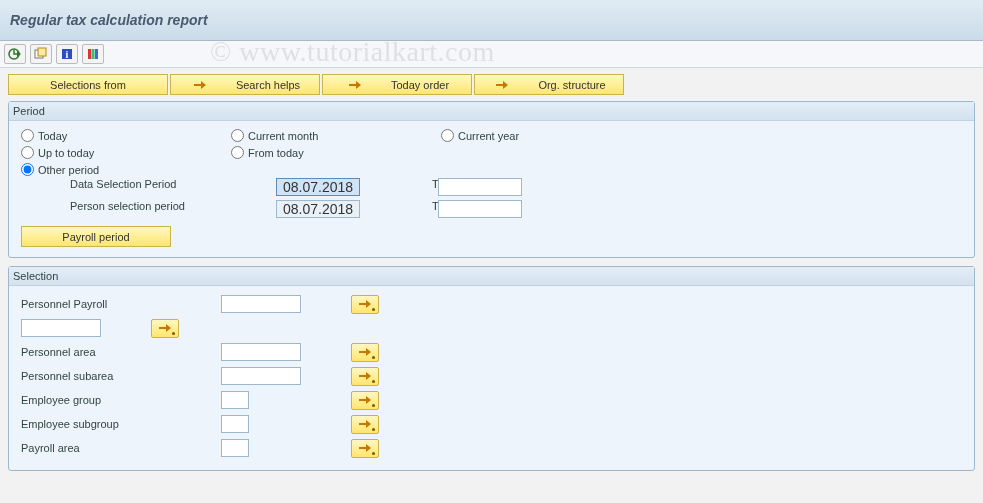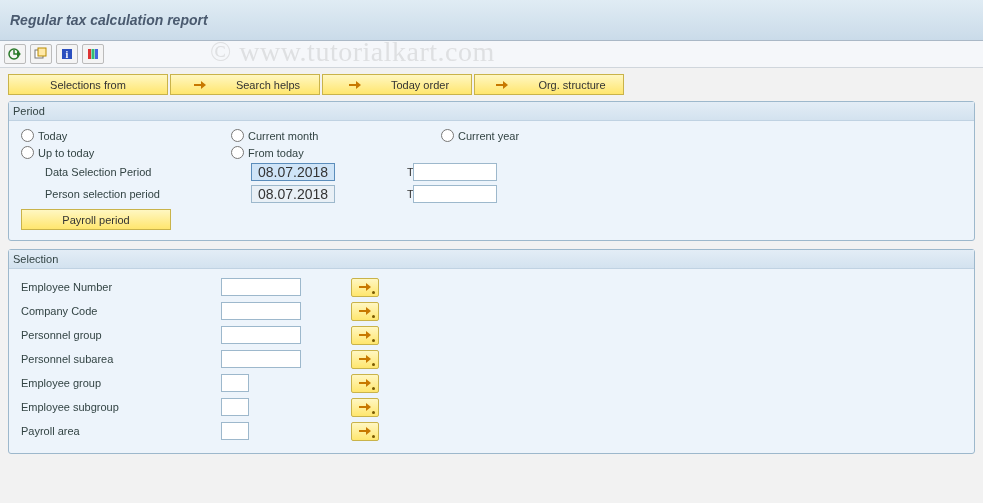--- a/index.html
+++ b/index.html
@@ -77,21 +77,21 @@
     padding: 3px 4px;
     font-size: 11px;
     color: #344;
   }
   .panel-body { padding: 6px 12px 10px 12px; }
   .radio-row { display:flex; gap:80px; padding: 2px 0; }
   .radio-item { display:flex; align-items:flex-end; gap:4px; min-width: 130px; }
   .radio-item input { margin:0; }
   .radio-item label { color:#344; }
   .period-sub { margin-left: 24px; }
-  .field-row { display:flex; align-items:center; height:22px; }
+  .field-row { display:flex; align-items:flex-start; height:22px;margin-left:25px; }
   .lbl { width: 200px; color:#344; }
   .inp {
     border: 1px solid #9db8cc;
     background: #fff;
     height: 18px;
     padding: 0 3px;
     font-size: 14px;
     color: #333;
   }
   .inp[readonly] { background: #e9f0f6; }
@@ -217,20 +217,26 @@
       <div class="radio-row">
         <div class="radio-item">
           <input type="radio" name="period" style="">
           <label>Up to today</label>
         </div>
         <div class="radio-item">
           <input type="radio" name="period" style="">
           <label>From today</label>
         </div>
       </div>
+      <div class="radio-row">
+        <div class="radio-item">
+          <input type="radio" name="period" checked="" style="">
+          <label>Other period</label>
+        </div>
+      </div>
       <div class="period-sub">
         <div class="field-row">
           <span class="lbl">Data Selection Period</span>
           <span class="col-date">
             <input class="inp inp-date selected" readonly="" value="08.07.2018" style="">
           </span>
           <span class="col-to">To</span>
           <span class="col-to2">
             <input class="inp inp-date" value="" style="">
           </span>
@@ -251,41 +257,40 @@
           <span>Payroll period</span>
         </button>
       </div>
     </div>
   </div>
 
   <div class="panel">
     <div class="panel-header">Selection</div>
     <div class="panel-body" id="selection-body">
         <div class="sel-row">
-          <span class="sel-lbl">Employee Number</span>
+          <span class="sel-lbl">Personnel Payroll</span>
           <span style="width: 100px;"><input class="inp inp-std" style=""></span>
           <button class="more-btn">
             <svg width="12" height="10" viewBox="0 0 12 10">
               <path d="M0 4 H7 V1 L12 5 L7 9 V6 H0 Z" fill="#c77800"></path>
             </svg>
             <span class="dot"></span>
           </button>
         </div>
         <div class="sel-row">
-          <span class="sel-lbl">Company Code</span>
           <span style="width: 100px;"><input class="inp inp-std" style=""></span>
           <button class="more-btn">
             <svg width="12" height="10" viewBox="0 0 12 10">
               <path d="M0 4 H7 V1 L12 5 L7 9 V6 H0 Z" fill="#c77800"></path>
             </svg>
             <span class="dot"></span>
           </button>
         </div>
         <div class="sel-row">
-          <span class="sel-lbl">Personnel group</span>
+          <span class="sel-lbl">Personnel area</span>
           <span style="width: 100px;"><input class="inp inp-std" style=""></span>
           <button class="more-btn">
             <svg width="12" height="10" viewBox="0 0 12 10">
               <path d="M0 4 H7 V1 L12 5 L7 9 V6 H0 Z" fill="#c77800"></path>
             </svg>
             <span class="dot"></span>
           </button>
         </div>
         <div class="sel-row">
           <span class="sel-lbl">Personnel subarea</span>

